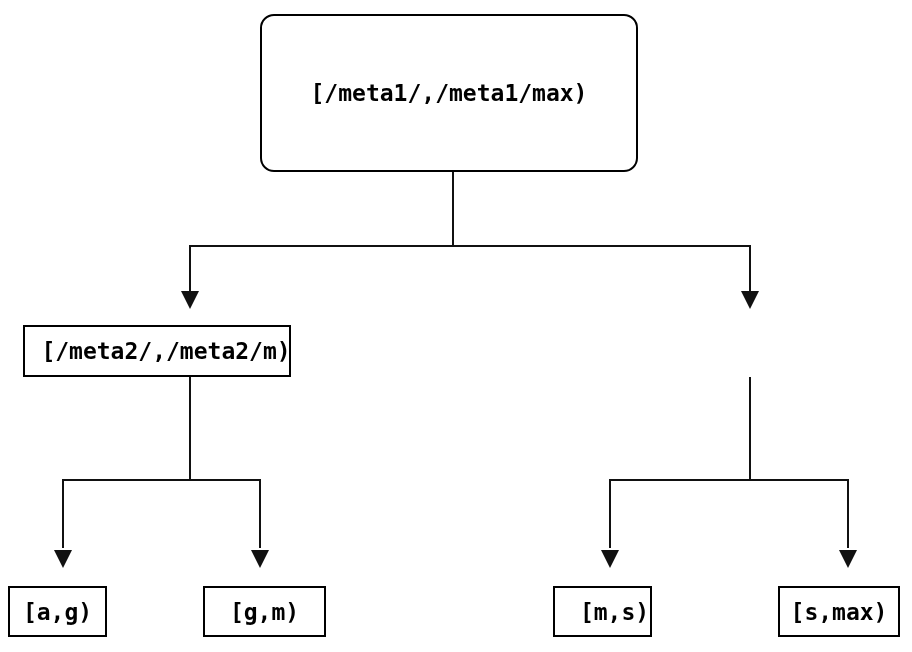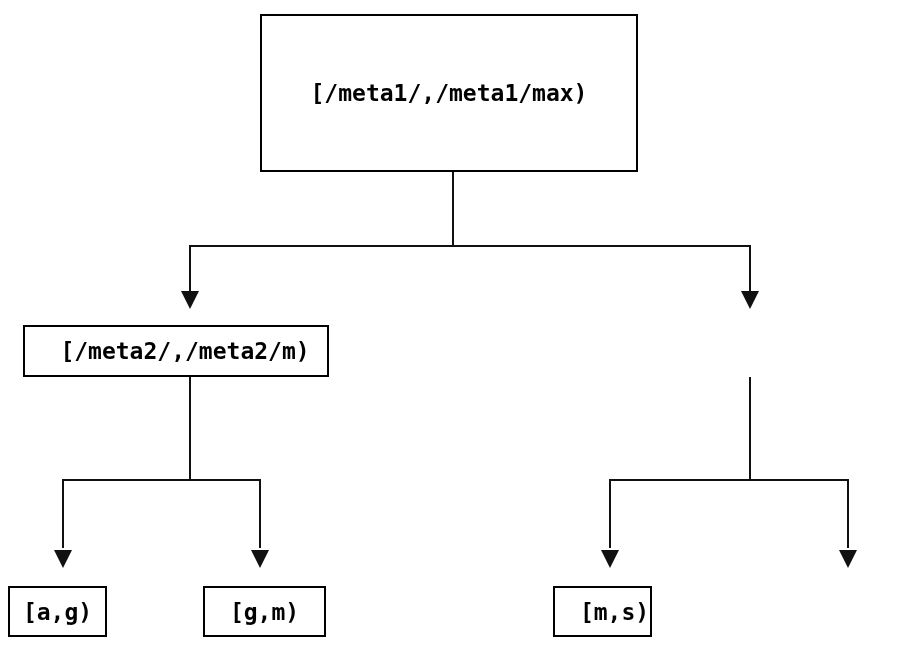--- a/index.html
+++ b/index.html
@@ -38,22 +38,22 @@
     background: var(--bg-color, #ffffff);
     color: var(--text-color, #000000);
     display: flex;
     align-items: center;
     justify-content: center;
     font-size: 23px;
     font-weight: 700;
     letter-spacing: 0;
     white-space: nowrap;
   }
-  .node-root     { left: 260px; top: 14px;  width: 378px; height: 158px; }
-  .node-left     { left: 23px;  top: 325px; width: 306px; height: 52px; padding-left: 18px; }
+  .node-root     { left: 260px; top: 14px;  width: 378px; height: 158px; border-radius: 14px; }
+  .node-left     { left: 23px;  top: 325px; width: 268px; height: 52px; padding-left: 18px; }
   .node-right    { left: 578px; top: 325px; width: 322px; height: 52px; }
   .leaf-ag       { left: 8px;   top: 586px; width: 99px;  height: 51px; }
   .leaf-gm       { left: 203px; top: 586px; width: 123px; height: 51px; }
   .leaf-ms       { left: 553px; top: 586px; width: 99px;  height: 51px; padding-left: 24px; }
   .leaf-smax     { left: 778px; top: 586px; width: 122px; height: 51px; }
 </style>
 </head>
 <body>
 
 <div class="stage">
@@ -96,14 +96,17 @@
   </div>
 
   <div class="node leaf-gm">
     <span>[g,m)</span>
   </div>
 
   <div class="node leaf-ms">
     <span>[m,s)</span>
   </div>
 
+  <div class="node leaf-smax">
+    <span>[s,max)</span>
+  </div>
 
 </div>
 
 </body></html>

